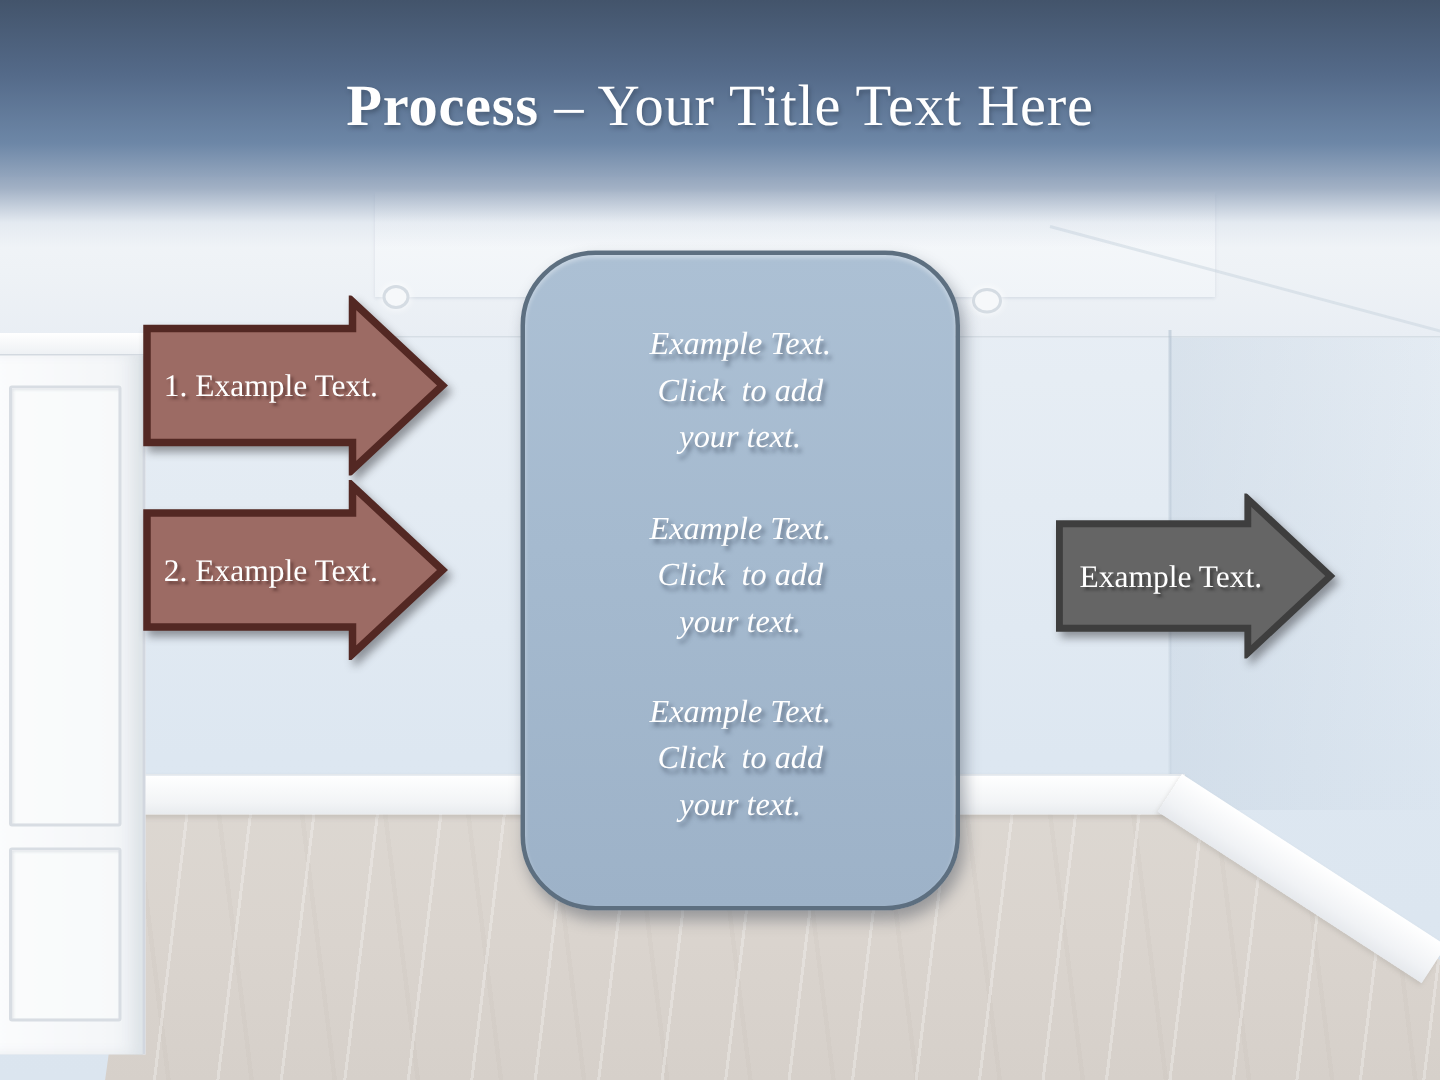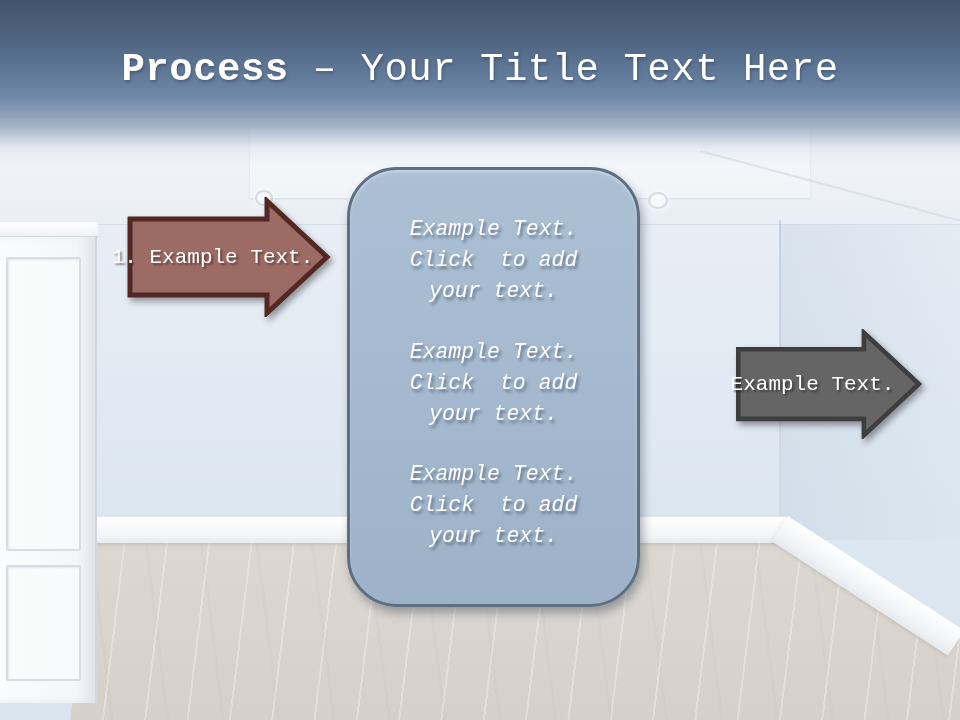--- a/index.html
+++ b/index.html
@@ -1,18 +1,18 @@
 <!DOCTYPE html>
 <html style="--arrow_red_fill: #9c6b64; --arrow_red_border: #532823; --arrow_gray_fill: #656565; --arrow_gray_border: #3e3e3e; --box_fill: #a5bacf; --box_border: #5d6f80; --header_top: #43546b; --header_mid: #6d87a7; --title_text: #ffffff;"><head>
 <meta charset="utf-8">
 <style>
   html,body{margin:0;padding:0;background:#222;}
   .slide{
     position:relative;width:960px;height:720px;overflow:hidden;
-    font-family:Liberation Mono, monospace;
+    font-family:Liberation Serif, serif;
     background:#e4ebf2;
   }
   
   .walls{position:absolute;inset:0;
     background:linear-gradient(180deg,#eff3f8 0%,#e6edf4 35%,#dde7f1 70%,#dbe5ef 100%);}
   .wall-right-shade{position:absolute;left:780px;top:140px;width:180px;height:400px;
     background:linear-gradient(90deg,rgba(190,205,220,.35),rgba(210,222,234,.15));}
   .wall-corner-line{position:absolute;left:779px;top:220px;width:2px;height:303px;
     background:linear-gradient(180deg,rgba(175,190,205,.55),rgba(195,208,220,.35));}
   .ceiling{position:absolute;left:0;top:118px;width:960px;height:106px;
@@ -60,21 +60,21 @@
       rgba(134,153,179,.75) 76%,
       rgba(190,204,221,.25) 90%,
       rgba(233,238,243,0) 100%);}
   .title{position:absolute;left:0;top:48px;width:100%;z-index:6;
     text-align:center;color:var(--title_text,#ffffff);font-size:39px;letter-spacing:.5px;
     text-shadow:1px 2px 3px rgba(30,40,55,.35);}
   .title .bold{font-weight:700;}
   .title .rest{font-weight:400;white-space:pre-wrap;}
   
   .shape{position:absolute;z-index:10;}
-  .arrow-wrap{width:205px;height:120px;margin-left:32px;}
+  .arrow-wrap{width:205px;height:120px;}
   .arrow-wrap svg{display:block;filter:drop-shadow(3px 4px 3px rgba(40,40,45,.45));}
   .arrow-label{position:absolute;inset:0;display:flex;align-items:center;justify-content:center;
     padding-right:34px;color:#fff;font-size:21px;white-space:pre;
     text-shadow:2px 2px 2px rgba(60,30,28,.55);}
   .arrow-red-1{left:95px;top:197px;}
   .arrow-red-2{left:95px;top:320px;}
   .arrow-red-3{left:95px;top:445px;}
   .arrow-gray{left:695px;top:329px;width:205px;height:110px;}
   .arrow-gray .arrow-label{text-shadow:2px 2px 2px rgba(35,35,35,.6);}
   .center-box{left:347px;top:167px;width:293px;height:440px;
@@ -114,20 +114,26 @@
   <div class="title">
     <span class="bold">Process</span><span class="rest"> – Your Title Text Here</span>
   </div>
 
   <div class="shape arrow-wrap arrow-red-1">
     <svg width="205" height="120" viewBox="0 0 205 120">
       <path d="M3,22 L140,22 L140,4 L200,60 L140,116 L140,98 L3,98 Z" fill="#9c6b64" stroke="#532823" stroke-width="5" stroke-linejoin="miter"></path>
     </svg>
     <div class="arrow-label">1. Example Text.</div>
   </div>
+  <div class="shape arrow-wrap arrow-red-2">
+    <svg width="205" height="120" viewBox="0 0 205 120">
+      <path d="M3,22 L140,22 L140,4 L200,60 L140,116 L140,98 L3,98 Z" fill="#9c6b64" stroke="#532823" stroke-width="5" stroke-linejoin="miter"></path>
+    </svg>
+    <div class="arrow-label">2. Example Text.</div>
+  </div>
 
   <div class="shape center-box">
     <div class="box-group">
       <div class="box-line">Example Text.</div>
       <div class="box-line">Click  to add</div>
       <div class="box-line">your text.</div>
     </div>
     <div class="box-group">
       <div class="box-line">Example Text.</div>
       <div class="box-line">Click  to add</div>

